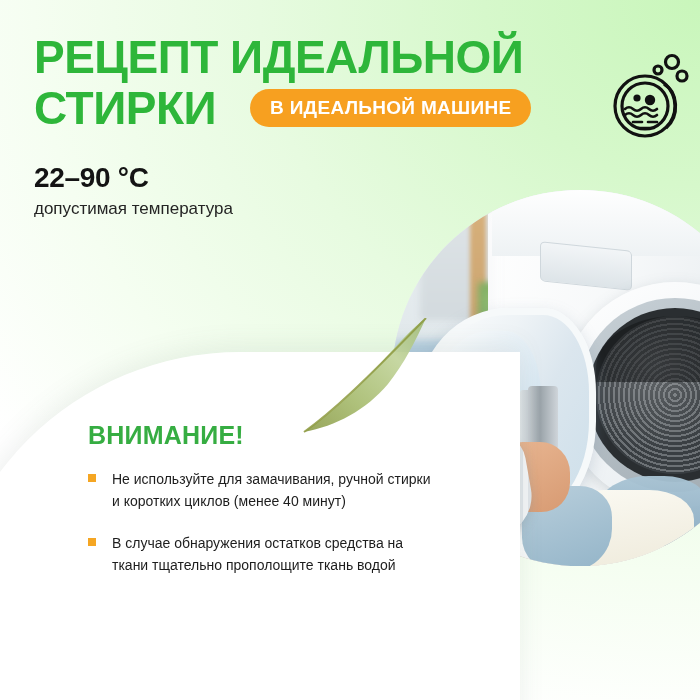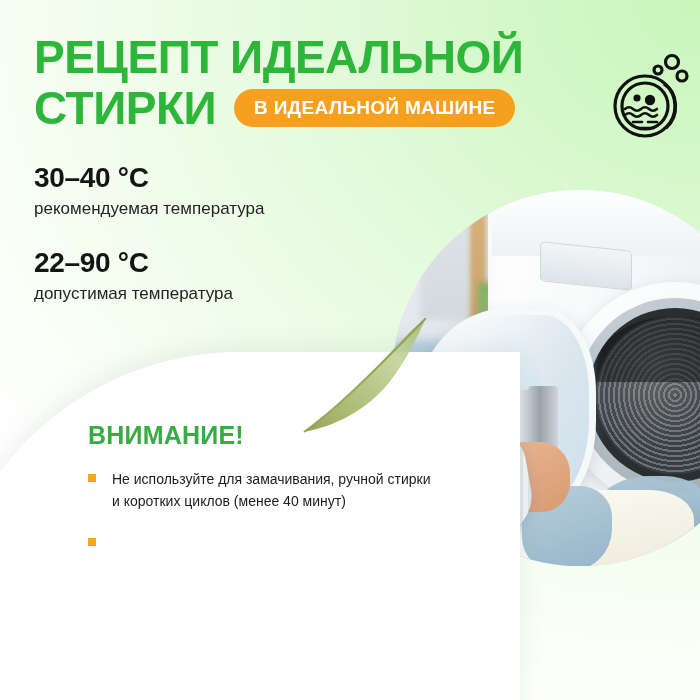--- a/index.html
+++ b/index.html
@@ -16,21 +16,21 @@
   }
   
   #header{position:absolute;left:0;top:0;width:700px;height:150px;}
   .title-block{position:absolute;left:34px;top:34px;width:600px;}
   .title-line{
     font-size:46px;line-height:47px;font-weight:bold;
     color:#2eb63a;letter-spacing:-0.5px;
     white-space:nowrap;
   }
   .title-line.l2{margin-top:4px;}
-  .title-row2{display:flex;align-items:center;gap:0px;}
+  .title-row2{display:flex;align-items:center;gap:16px;}
   .badge{
     display:inline-flex;align-items:center;justify-content:center;
     background:#f7a020;color:#ffffff;
     height:38px;border-radius:19px;
     padding:0 20px;margin-left:18px;margin-top:3px;
     font-size:19px;font-weight:bold;letter-spacing:0.3px;
     white-space:nowrap;
   }
   
   #wm-icon{position:absolute;right:6px;top:48px;width:86px;height:92px;}
@@ -189,24 +189,20 @@
         <path d="M17 67 q4 -3.5 8 0 t8 0 t8 0 t8 0"></path>
         <path d="M25 74 h9"></path>
         <path d="M40 74 h9"></path>
         <path d="M30 80 h16"></path>
       </g>
     </svg>
   </div>
 
   <div id="temps">
     <div class="temp-group">
-      <div class="temp-value">30–40 °C</div>
-      <div class="temp-label">рекомендуемая температура</div>
-    </div>
-    <div class="temp-group">
       <div class="temp-value">22–90 °C</div>
       <div class="temp-label">допустимая температура</div>
     </div>
   </div>
 
   <div id="photo-circle">
     <div class="scene">
       <div class="bg-wall"></div>
       <div class="bg-shelf"></div>
       <div class="bg-wood"></div>
@@ -265,16 +261,20 @@
   <div id="warning">
     <div id="warn-title">ВНИМАНИЕ!</div>
     <ul class="bullets">
       <li>
         <span class="mark"></span>
         <span>Не используйте для замачивания, ручной стирки и коротких циклов (менее 40 минут)</span>
       </li>
       <li>
         <span class="mark"></span>
       </li>
+      <li>
+        <span class="mark"></span>
+        <span>В случае обнаружения остатков средства на ткани тщательно прополощите ткань водой</span>
+      </li>
     </ul>
   </div>
 
 </div>
 
 </body></html>

